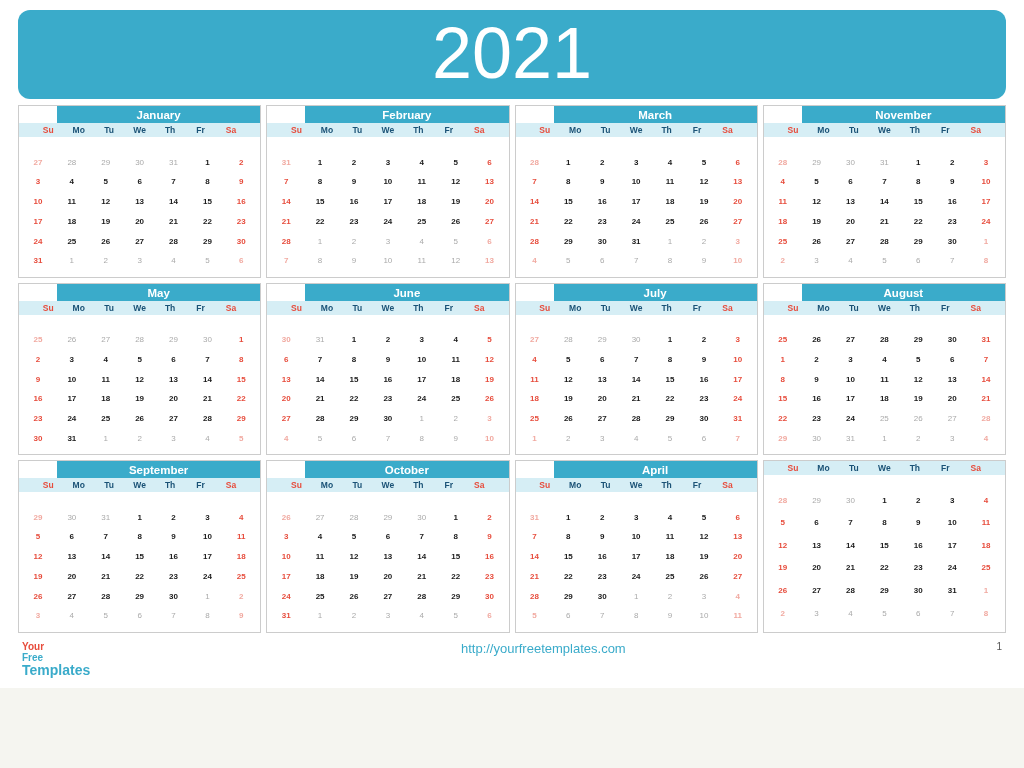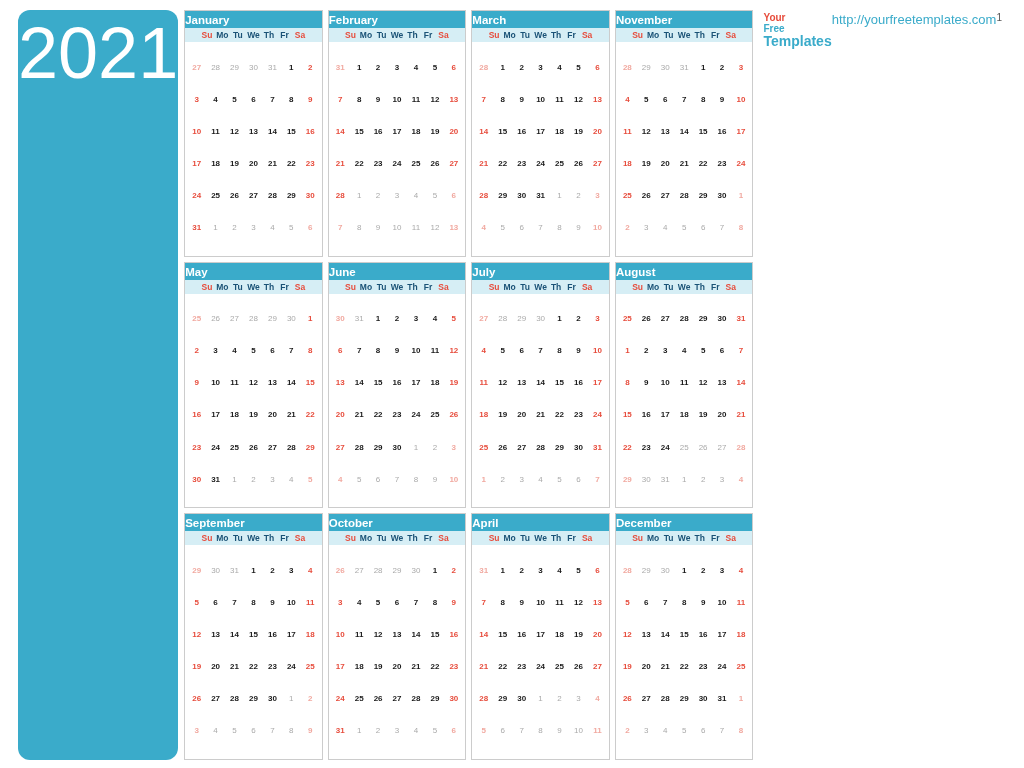--- a/index.html
+++ b/index.html
@@ -6,25 +6,25 @@
     body {
       background: #f5f5f0;
       font-family: Arial, sans-serif;
       width: 1024px;
       height: 768px;
       overflow: hidden;
       position: relative;
     }
     .page {
       width: 1024px;
-      height: 768px;
+      height: 688px;
       background: #fff;
       padding: 10px 18px 8px 18px;
       display: flex;
-      flex-direction: row;
+      flex-direction: column;
       gap: 6px;
     }
     .year-header {
       background: #3aabca;
       border-radius: 12px;
       text-align: center;
       color: white;
       font-size: 72px;
       font-weight: 300;
       line-height: 1.1;
@@ -39,24 +39,25 @@
     }
     .month-block {
       display: flex;
       flex-direction: column;
       border: 1px solid #ccc;
       overflow: hidden;
     }
     .month-name {
       background: #3aabca;
       color: white;
-      text-align: left;
+      text-align: center;
       font-size: 11.5px;
       font-weight: bold;
       padding: 3px 0 2px 0;
+      margin-left: 38px;
     }
     .dow-row {
       display: grid;
       grid-template-columns: repeat(7, 1fr);
       background: #d6eef5;
       padding: 1px 14px;
     }
     .dow-cell {
       text-align: center;
       font-size: 8.5px;
@@ -719,21 +720,20 @@
           <div class="day-cell sun other-month">5</div>
           <div class="day-cell other-month">6</div>
           <div class="day-cell other-month">7</div>
           <div class="day-cell other-month">8</div>
           <div class="day-cell other-month">9</div>
           <div class="day-cell other-month">10</div>
           <div class="day-cell sat other-month">11</div>
         </div>
       </div>
       <div class="month-block">
-        <div class="month-name">December</div>
         <div class="dow-row">
           <div class="dow-cell weekend">Su</div>
           <div class="dow-cell">Mo</div>
           <div class="dow-cell">Tu</div>
           <div class="dow-cell">We</div>
           <div class="dow-cell">Th</div>
           <div class="dow-cell">Fr</div>
           <div class="dow-cell weekend">Sa</div>
         </div>
         <div class="days-grid">

